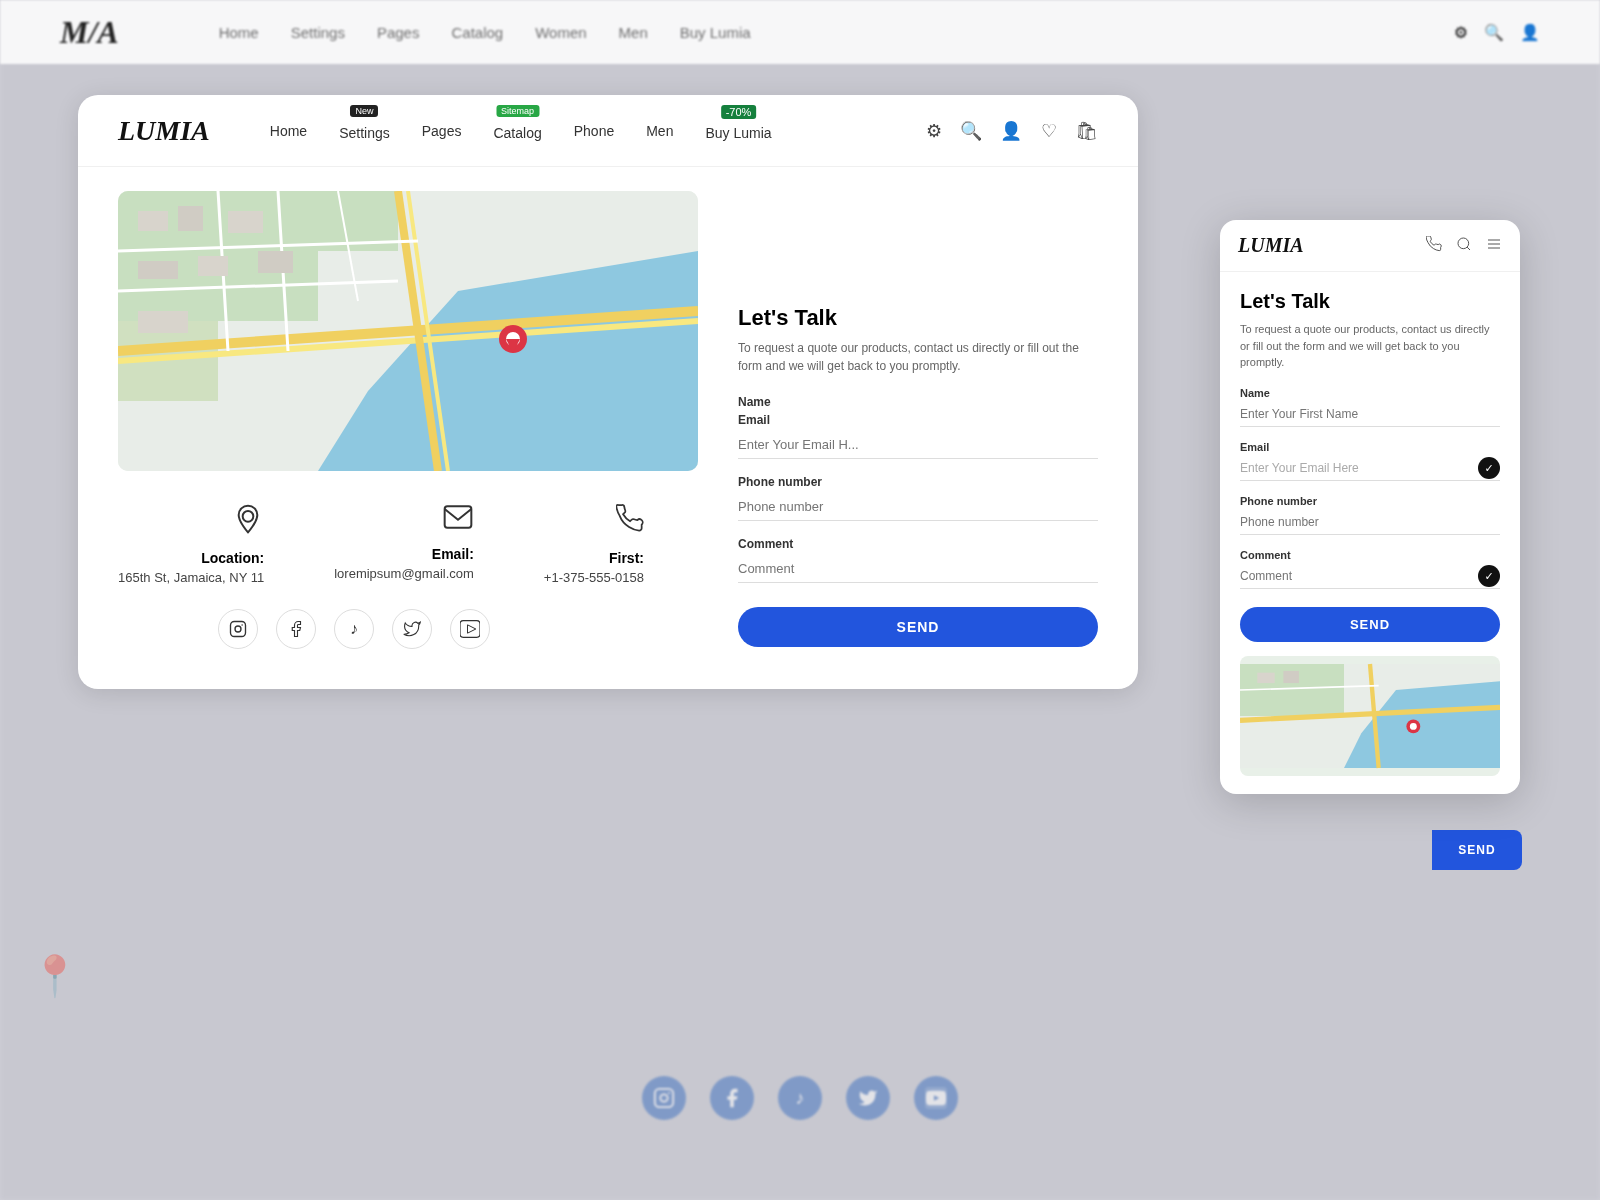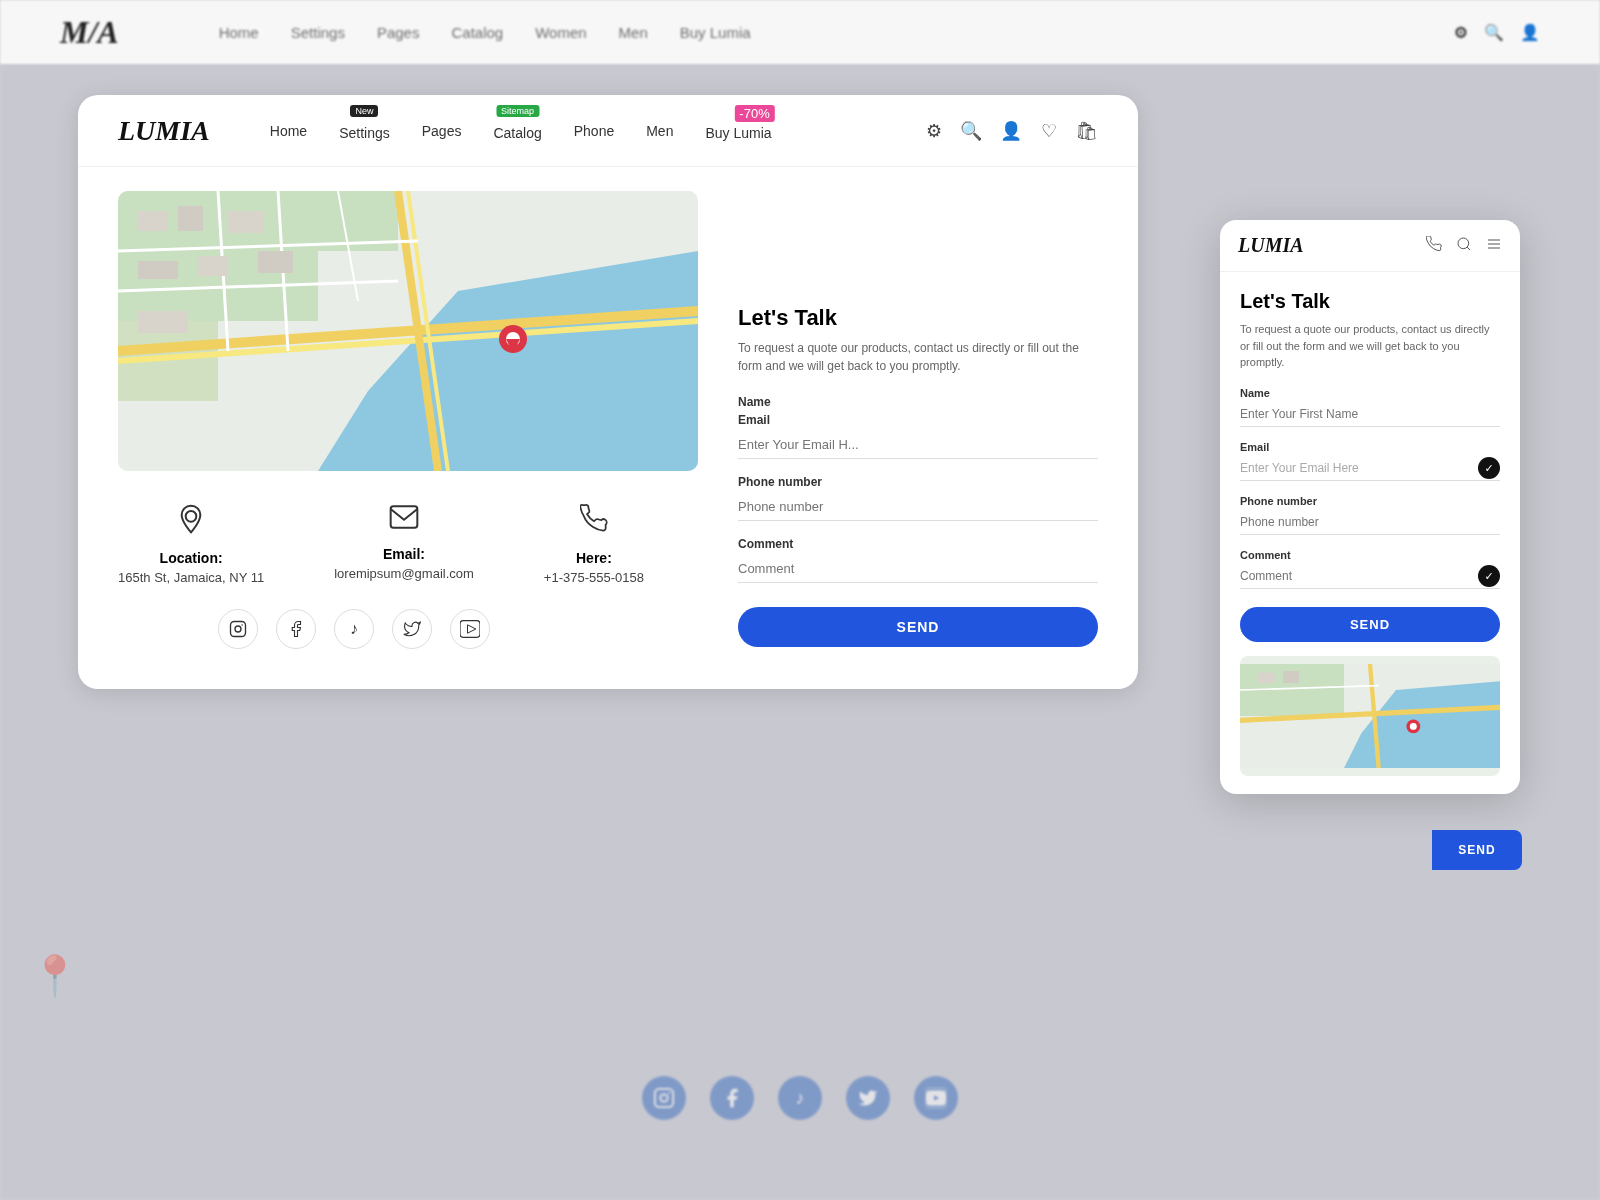--- a/index.html
+++ b/index.html
@@ -141,26 +141,25 @@
       color: white;
       font-size: 9px;
       padding: 1px 5px;
       border-radius: 3px;
     }
     .badge-sale {
       position: absolute;
       top: -16px;
       left: 50%;
       transform: translateX(-50%);
-      background: #ec4899;
+      background: #15803d;
       color: white;
-      font-size: 13px;
+      font-size: 11px;
       padding: 1px 5px;
       border-radius: 3px;
-      margin-left: 16px;
     }
     .inner-nav-icons {
       margin-left: auto;
       display: flex;
       gap: 18px;
       align-items: center;
       color: #444;
     }
     .nav-icon {
       font-size: 18px;
@@ -184,21 +183,21 @@
 
     
     .contact-info {
       display: flex;
       justify-content: center;
       gap: 80px;
       margin: 32px 40px 24px;
       padding-left: 0;
     }
     .contact-item {
-      text-align: center;
+      text-align: right;
     }
     .contact-icon {
       font-size: 28px;
       margin-bottom: 8px;
       color: #333;
     }
     .contact-label {
       font-weight: 700;
       font-size: 14px;
       margin-bottom: 4px;
@@ -538,21 +537,21 @@
       </div>
       <div class="contact-label">Email:</div>
       <div class="contact-value">loremipsum@gmail.com</div>
     </div>
     <div class="contact-item">
       <div class="contact-icon">
         <svg width="28" height="32" viewBox="0 0 24 24" fill="none">
             <path d="M22 16.92v3a2 2 0 01-2.18 2 19.79 19.79 0 01-8.63-3.07A19.5 19.5 0 013.09 9.1 19.79 19.79 0 01.22 0.52 2 2 0 012.17 0h3a2 2 0 012 1.72c.127.96.361 1.903.7 2.81a2 2 0 01-.45 2.11L6.09 7.91a16 16 0 006 6l1.27-1.27a2 2 0 012.11-.45c.907.339 1.85.573 2.81.7A2 2 0 0122 16.92z" stroke="#333" stroke-width="1.5" fill="none"></path>
           </svg>
       </div>
-      <div class="contact-label">Here:</div>
+      <div class="contact-label">First:</div>
       <div class="contact-value">+1-375-555-0158</div>
     </div>
   </div>
 
   <div class="social-row" style="margin-left:40px; justify-content:flex-start; gap:18px; padding-left:100px;">
     <div class="social-btn">
       <svg width="18" height="18" viewBox="0 0 24 24" fill="none">
           <rect x="2" y="2" width="20" height="20" rx="5" stroke="#333" stroke-width="1.8"></rect>
           <circle cx="12" cy="12" r="4" stroke="#333" stroke-width="1.8"></circle>
           <circle cx="17.5" cy="6.5" r="1" fill="#333"></circle>

